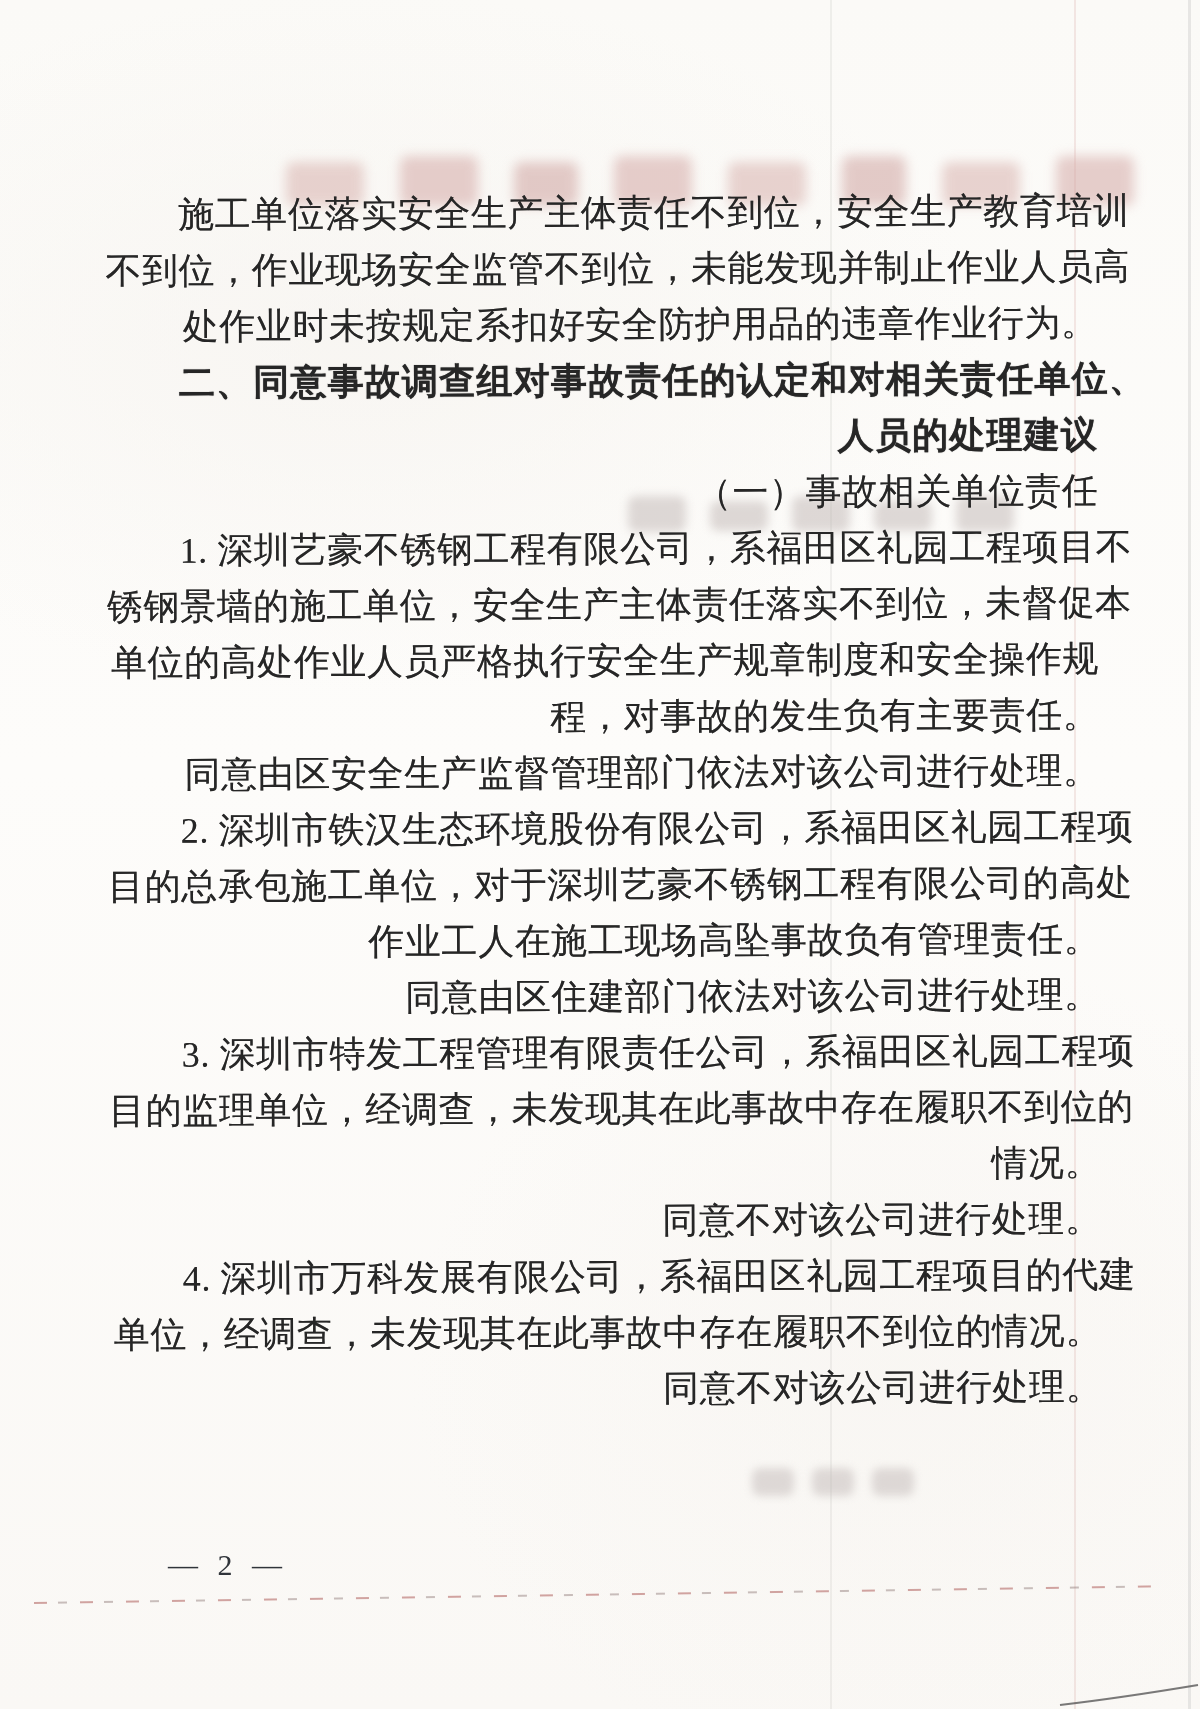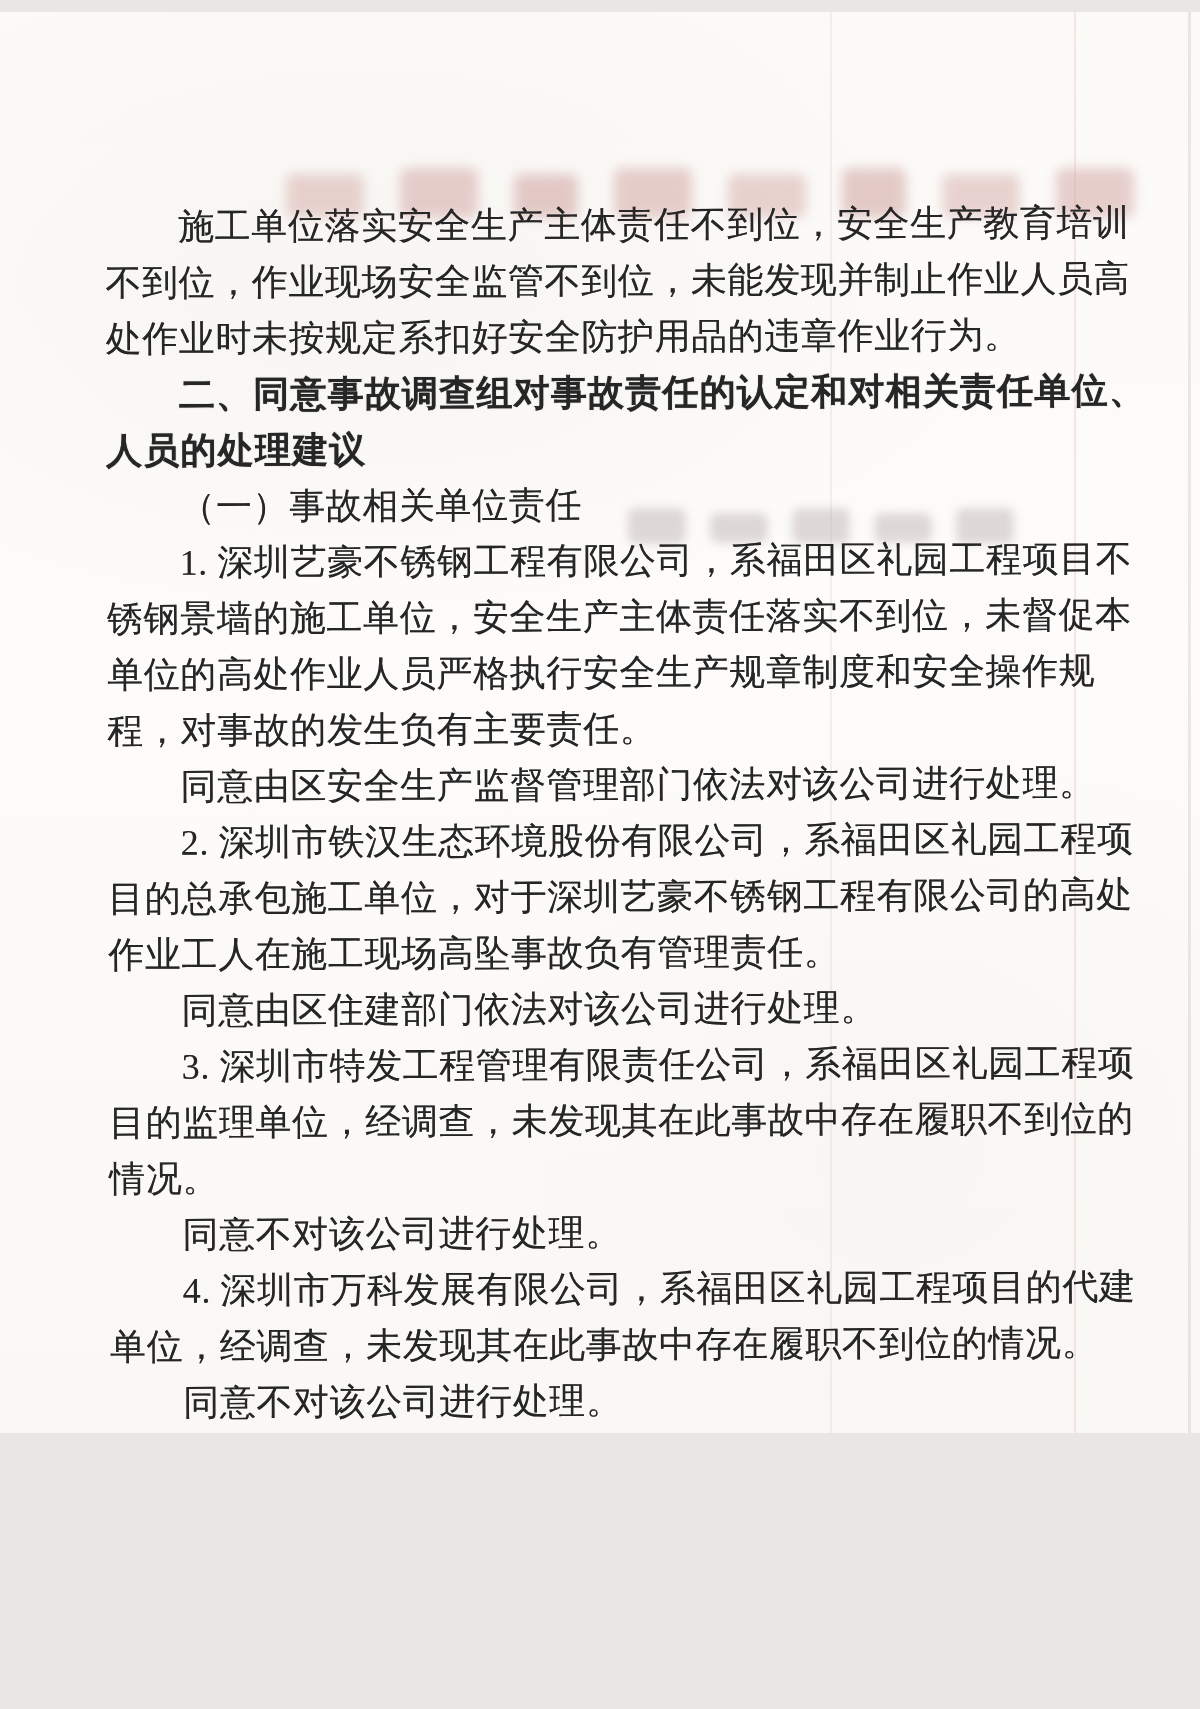--- a/index.html
+++ b/index.html
@@ -3,27 +3,28 @@
 <meta charset="utf-8">
 <style>
   html,body{margin:0;padding:0;}
   body{
     font-family:"Liberation Serif", serif;
     background:#e9e7e3;
   }
   .page{
     position:relative;
     width:1200px;
-    height:1421px;
-    margin:12px auto;
+    height:1709px;
+    margin:0 auto;
     background:
       radial-gradient(ellipse 900px 500px at 30% 20%, rgba(245,242,238,.6), rgba(0,0,0,0) 70%),
       radial-gradient(ellipse 700px 600px at 75% 80%, rgba(246,243,239,.5), rgba(0,0,0,0) 70%),
       linear-gradient(180deg,#fbfaf7 0%, #fdfcfa 45%, #faf8f5 100%);
     overflow:hidden;
+    text-align:right;
   }
   
   .textblock{
     position:absolute;
     top:187px; left:105px;
     width:992px;
     transform:rotate(-0.25deg);
     transform-origin:left top;
     color:#262626;
   }

